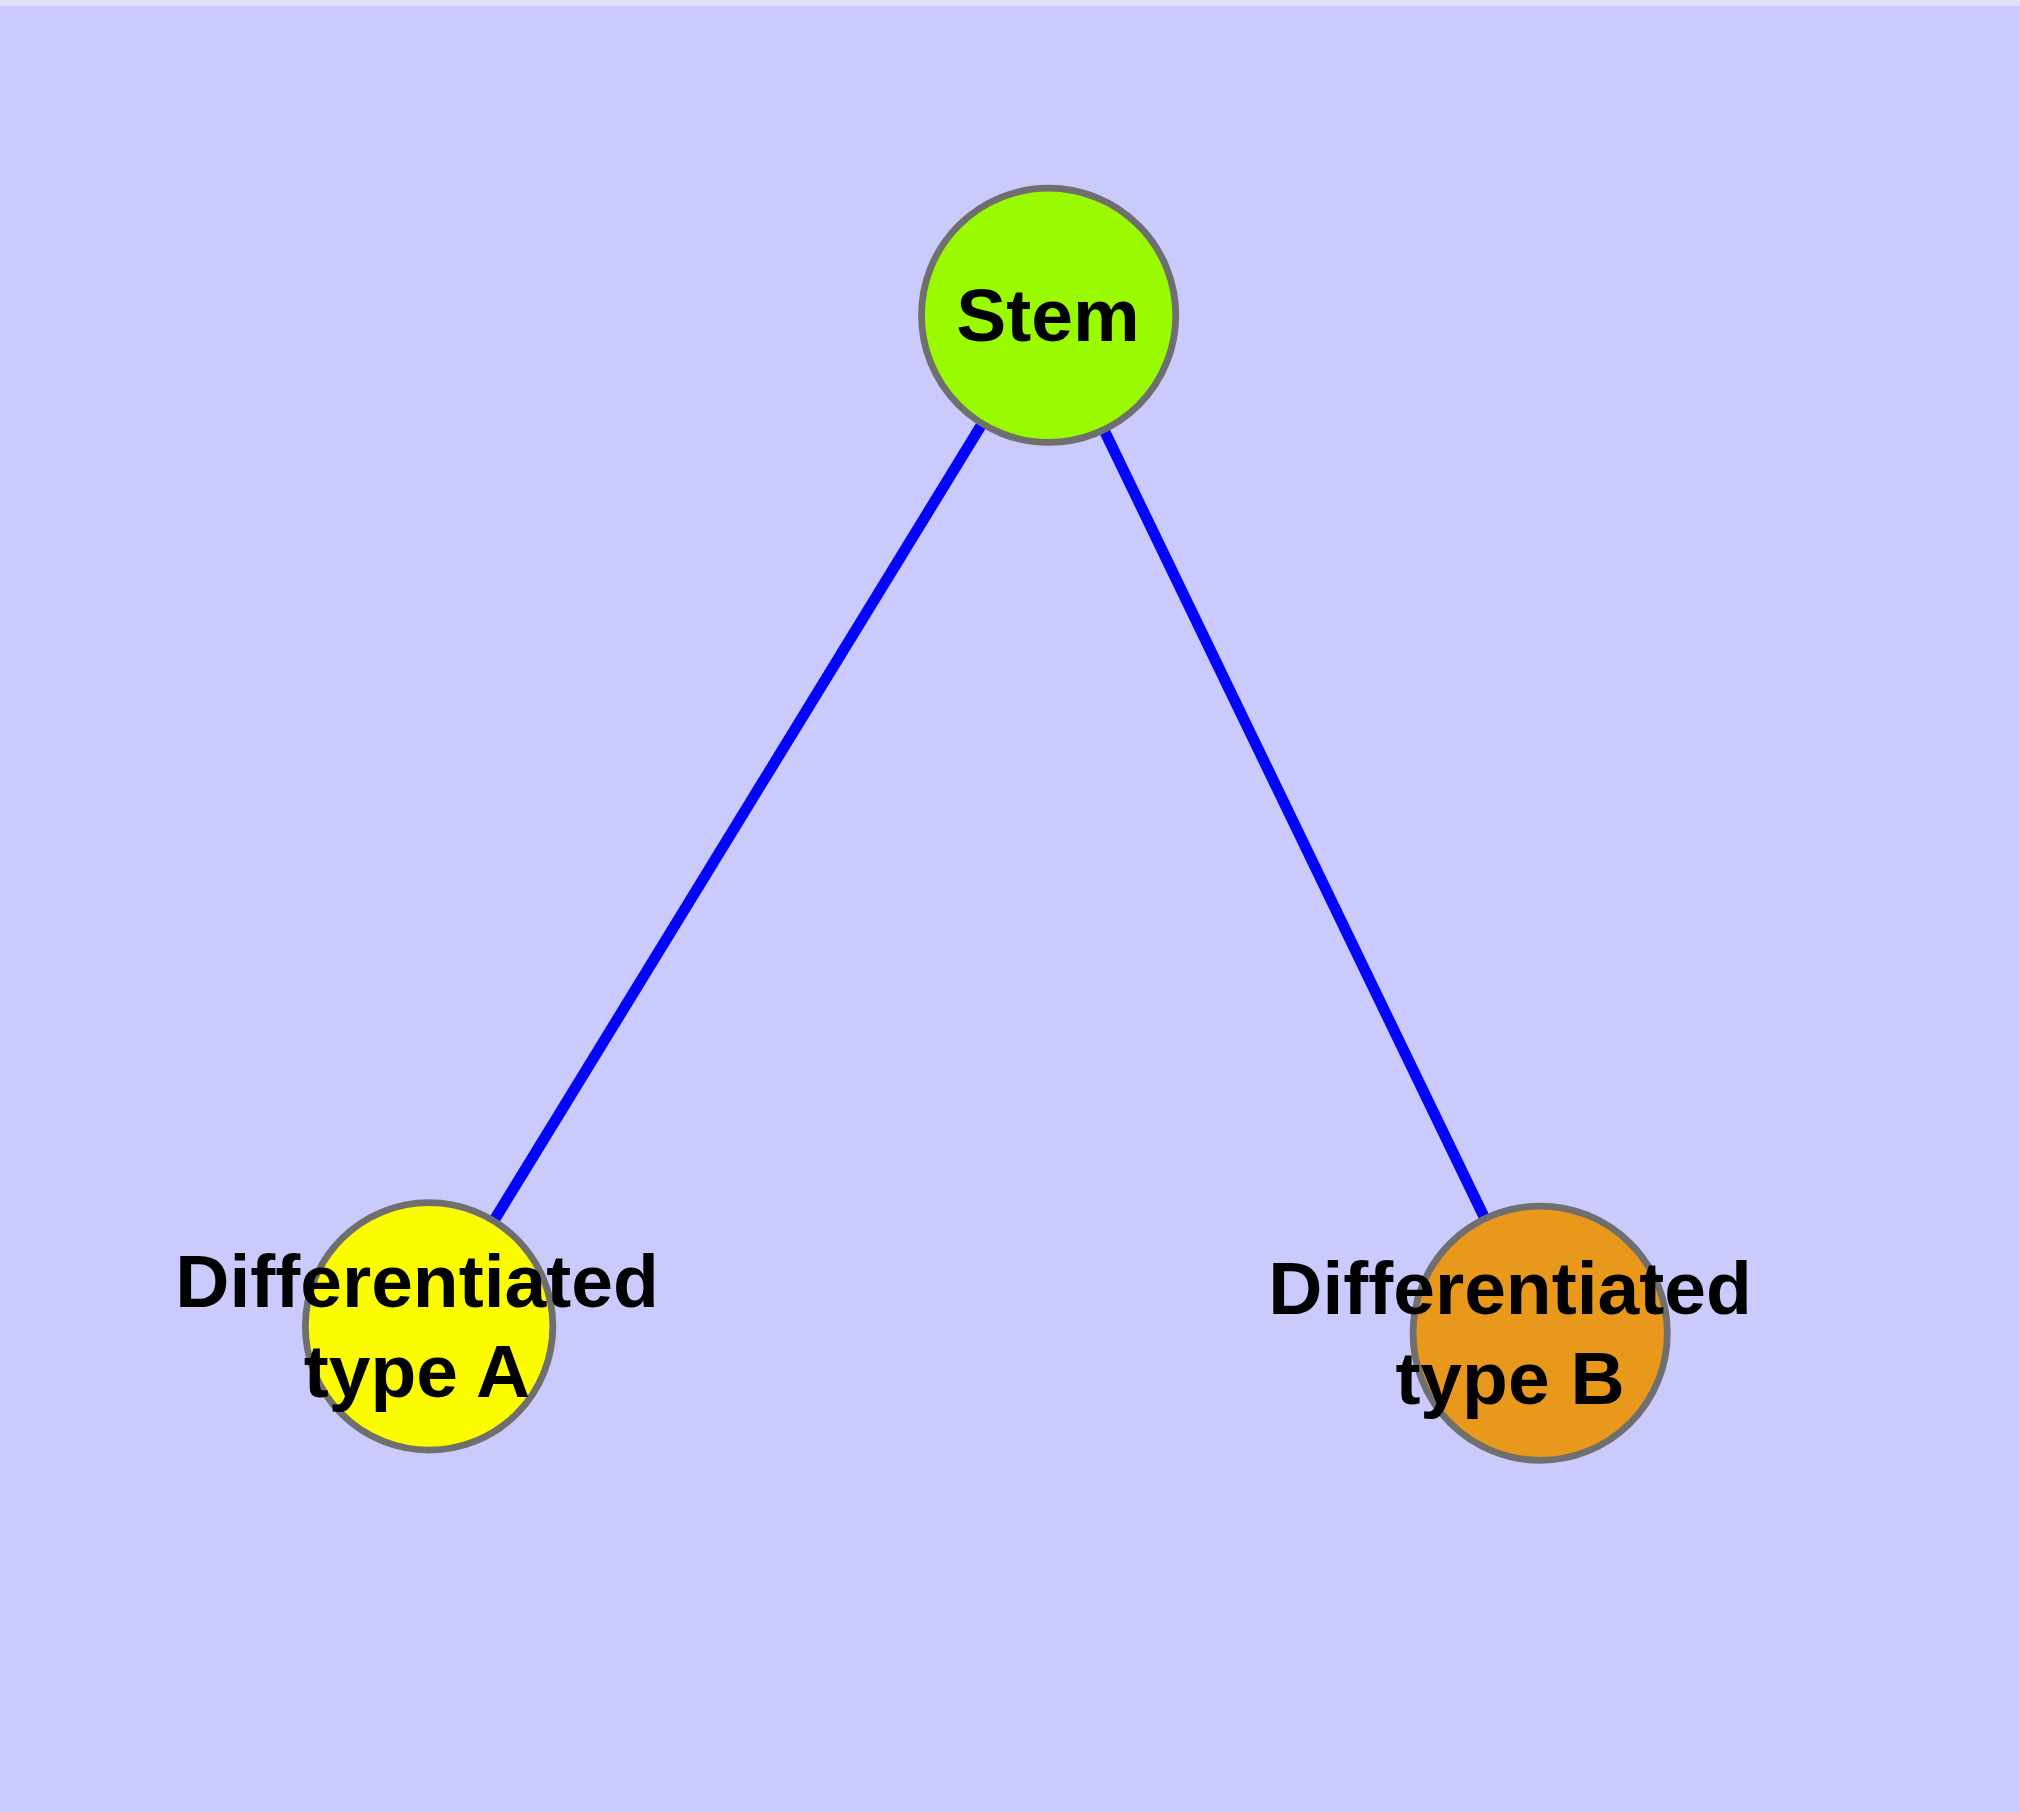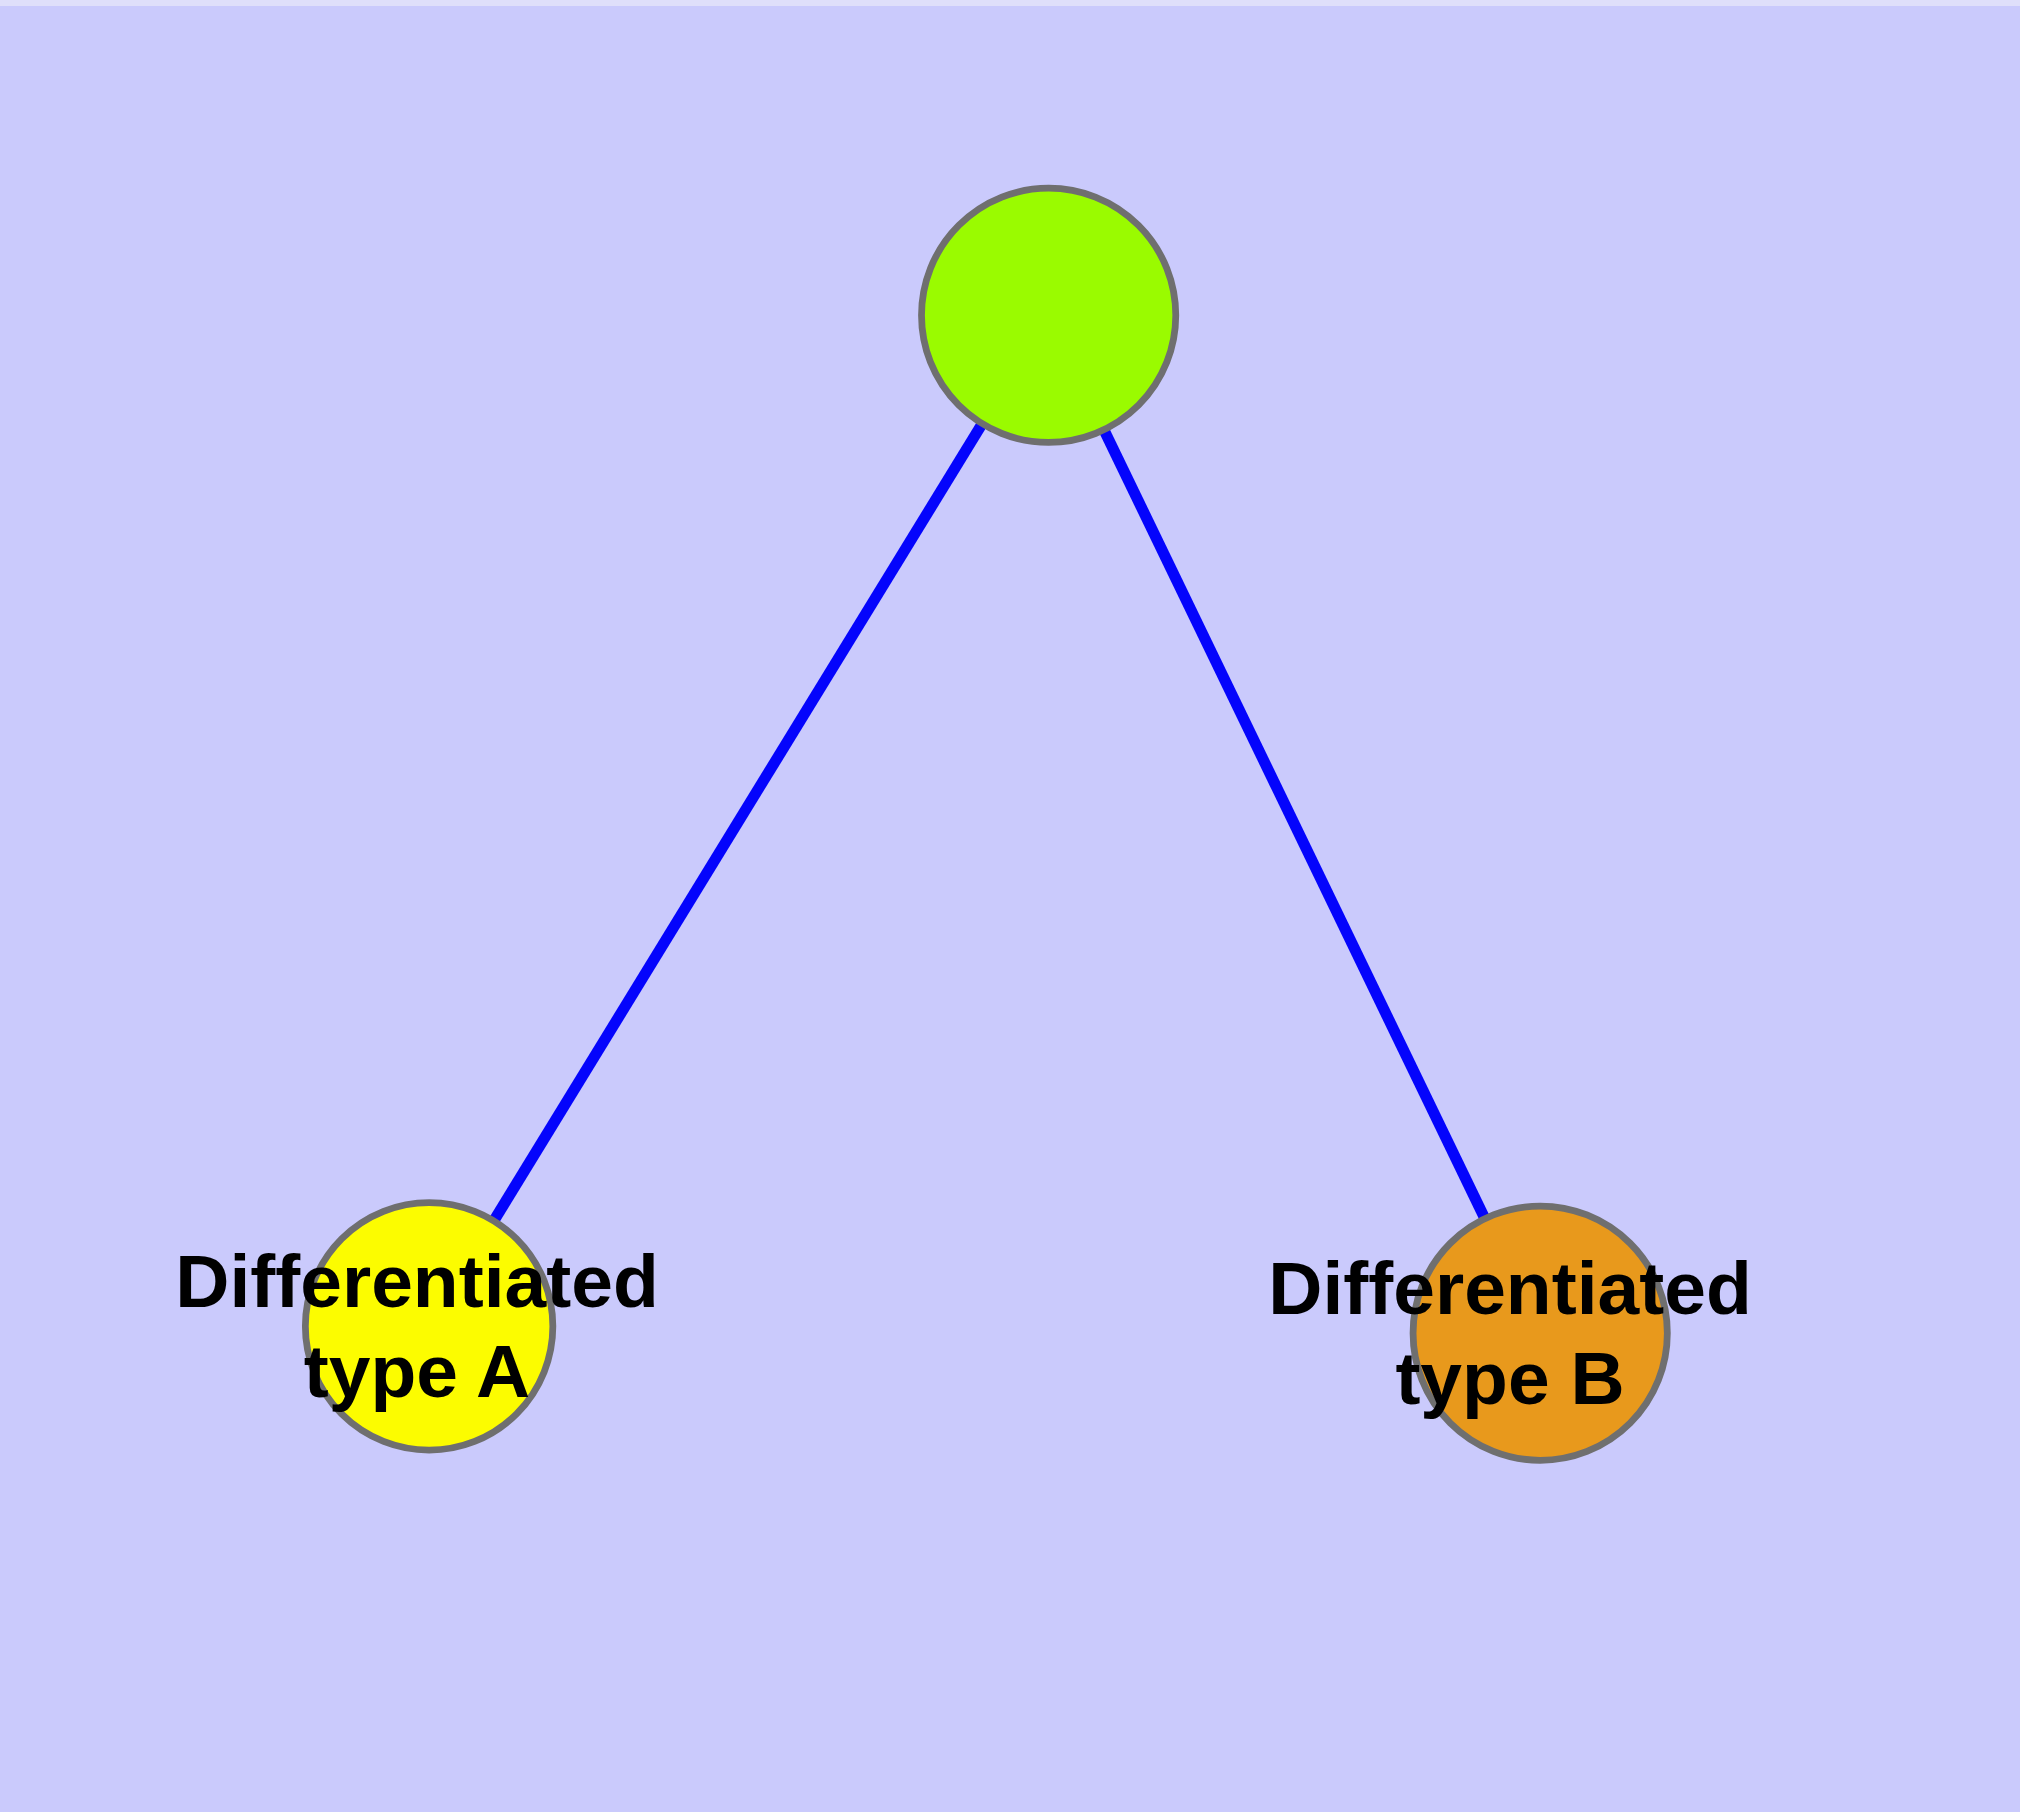--- a/index.html
+++ b/index.html
@@ -57,20 +57,21 @@
 
     <line x1="1237" y1="372" x2="1817" y2="1573" stroke-width="13" stroke="#0404FC"></line>
 
     <circle cx="1237" cy="372" r="150" stroke-width="8" fill="#9AFB00" stroke="#6F6F6F"></circle>
 
     <circle cx="506" cy="1565" r="146" stroke-width="8" fill="#FCFC00" stroke="#6F6F6F"></circle>
 
     <circle cx="1817" cy="1573" r="150" stroke-width="8" fill="#E8991C" stroke="#6F6F6F"></circle>
   </svg>
 
+  <div class="node-label label-stem" style="color: rgb(0, 0, 0);">Stem</div>
 
   <div class="node-label label-type-a" style="color: rgb(0, 0, 0);">Differentiated
 type A</div>
 
   <div class="node-label label-type-b" style="color: rgb(0, 0, 0);">Differentiated
 type B</div>
 
 </div>
 
 

